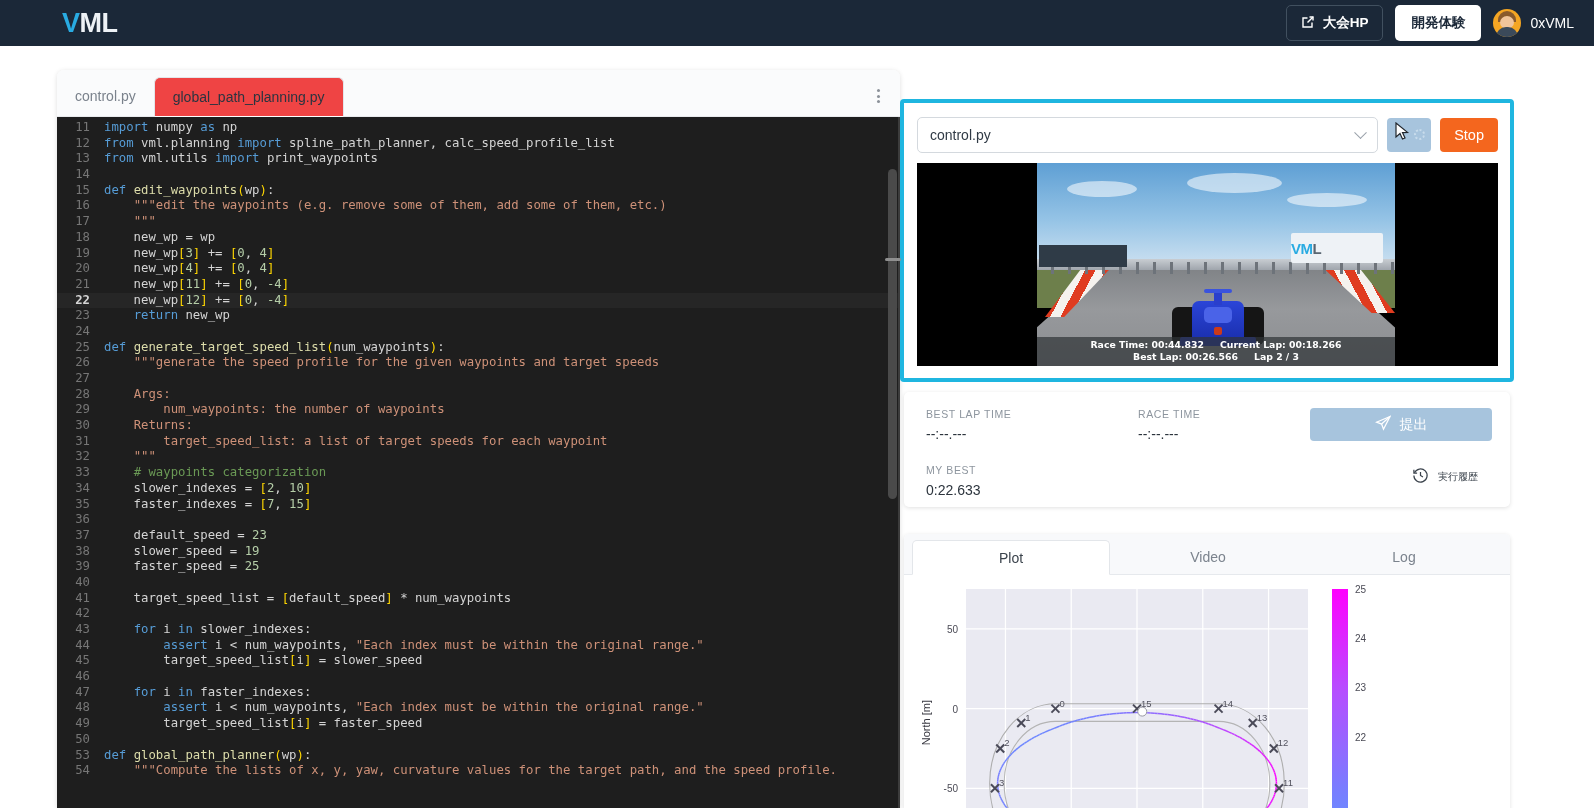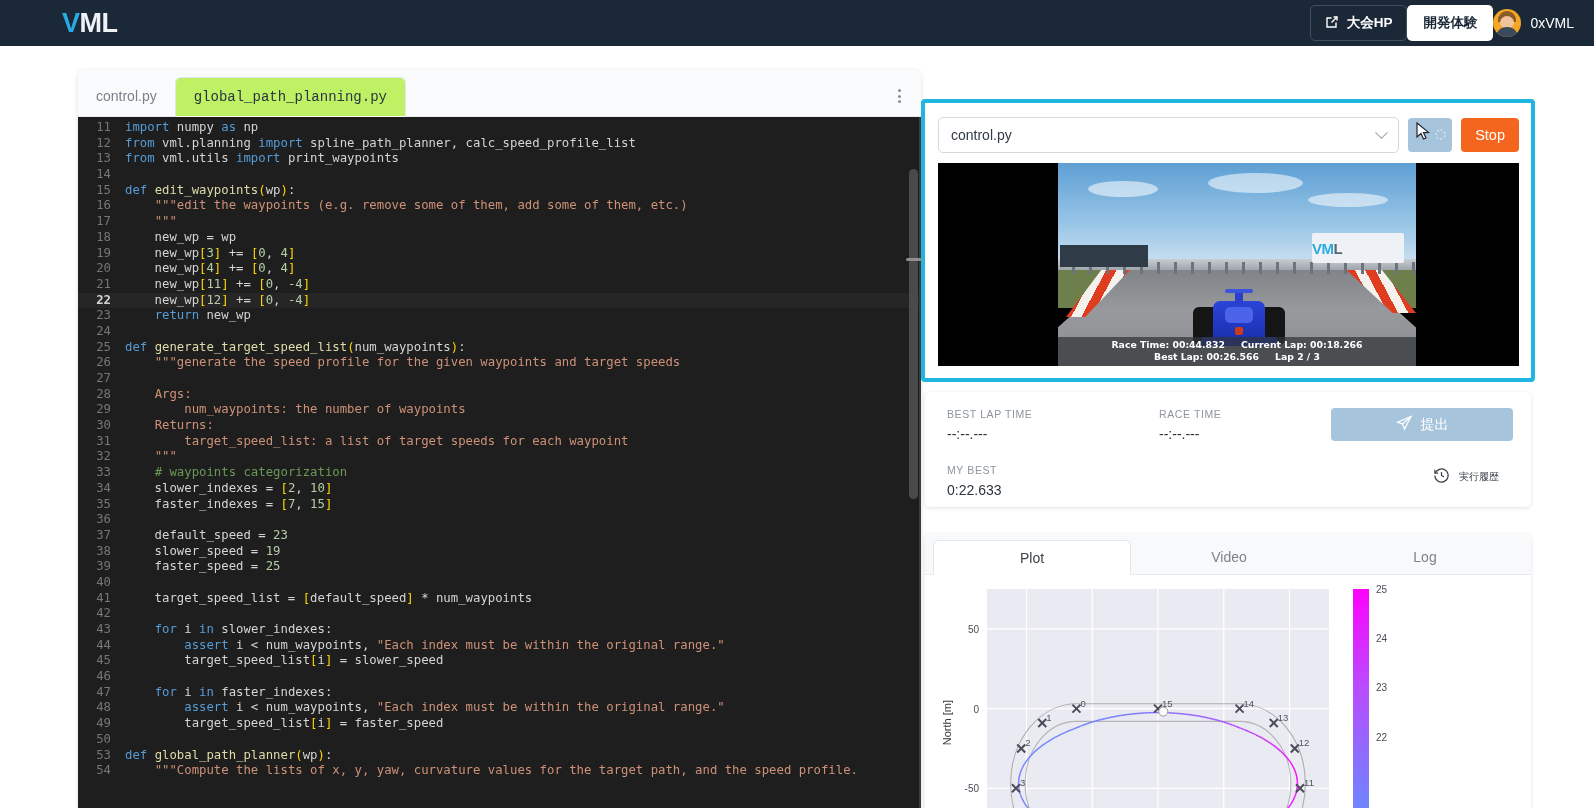--- a/index.html
+++ b/index.html
@@ -20,21 +20,21 @@
   #logo {
     margin-left: 62px;
     font-size: 27px; font-weight: bold;
     letter-spacing: -0.5px;
     font-family: "Liberation Sans", sans-serif;
   }
   #logo .v { color: #29abe2; }
   #logo .ml { color: #eef2f6; }
   #nav-right {
     margin-left: auto; margin-right: 20px;
-    display: flex; align-items: center; 
+    display: flex; align-items: center; gap: 12px;
   }
   .nav-btn-outline {
     border: 1px solid #41505f;
     border-radius: 5px;
     color: #ffffff;
     font-size: 13.5px; font-weight: bold;
     padding: 8px 14px;
     display: flex; align-items: center; gap: 8px;
     cursor: pointer;
     background: transparent;
@@ -58,21 +58,20 @@
   #avatar .hair { position:absolute; top:2px; left:5px; width:18px; height:11px; background:#8a5a2b; border-radius:9px 9px 0 0;}
   #avatar .face { position:absolute; top:7px; left:7px; width:14px; height:13px; background:#f0c49a; border-radius:50%;}
   #avatar .body { position:absolute; bottom:0; left:3px; width:22px; height:10px; background:#3b4a5a; border-radius:11px 11px 0 0;}
   #username { color: #ffffff; font-size: 14px; }
 
   
   #main {
     display: flex;
     height: 762px;
     background: #ffffff;
-    padding-left: 21px;
   }
 
   
   #editor-pane {
     width: 900px;
     position: relative;
     padding: 24px 0 0 57px;
   }
   #editor-card {
     width: 843px;
@@ -92,27 +91,27 @@
   }
   .tab {
     padding: 0 18px;
     height: 40px;
     display: flex; align-items: center;
     font-size: 14px;
     color: #7a828c;
     cursor: pointer;
   }
   .tab.active {
-    background: #bef264;
+    background: #ef4444;
     color: #2b3440;
     border: 1px solid #e3e6ea;
     border-bottom: 1px solid #ffffff;
     border-radius: 6px 6px 0 0;
     margin-bottom: -1px;
-    position: relative; z-index: 2; font-family: Liberation Mono, monospace;
+    position: relative; z-index: 2;
   }
   #kebab {
     position: absolute; right: 17px; top: 16px;
     display: flex; flex-direction: column; gap: 2.5px;
     cursor: pointer; padding: 3px;
   }
   #kebab span { width: 3px; height: 3px; border-radius: 50%; background: #8b9199; display:block;}
 
   #code-area {
     background: #1e1e1e;

